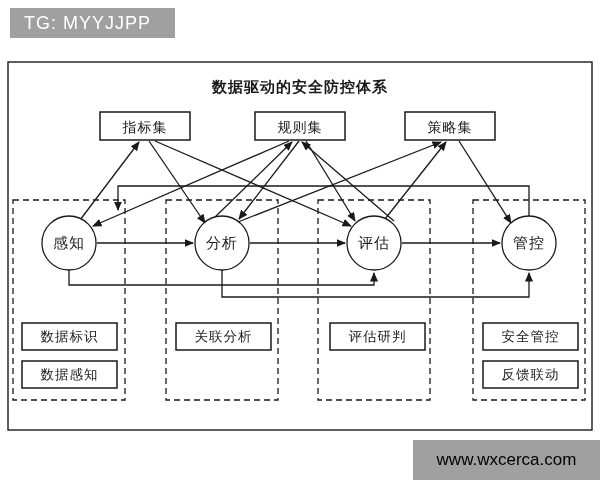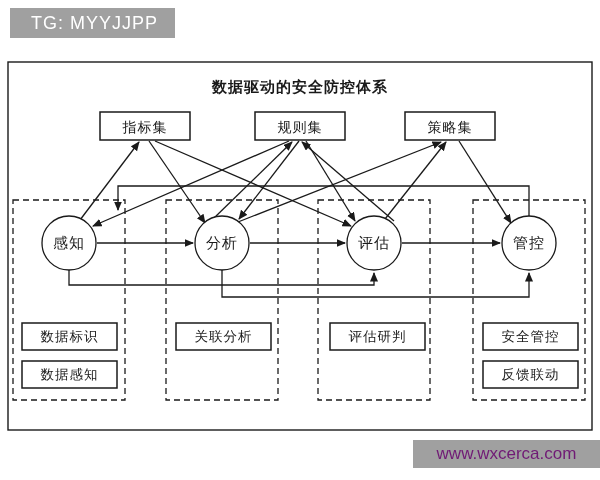--- a/index.html
+++ b/index.html
@@ -9,26 +9,26 @@
   }
   html,body{margin:0;padding:0;}
   body{
     width:600px;height:480px;position:relative;overflow:hidden;
     background:var(--page_bg);
     font-family:"Liberation Sans","DejaVu Sans",sans-serif;
   }
   .badge{
     position:absolute;left:10px;top:8px;width:165px;height:30px;
     background:var(--badge_bg);color:#fff;font-size:18px;
-    display:flex;align-items:center;padding-left:21px;box-sizing:border-box;
+    display:flex;align-items:center;padding-left:14px;box-sizing:border-box;
     letter-spacing:1px;
   }
   .watermark{
-    position:absolute;right:0;top:440px;width:187px;height:28px;
-    background:var(--badge_bg);color:#701a75;font-size:17px;
+    position:absolute;right:0;top:440px;width:187px;height:40px;
+    background:var(--badge_bg);color:#000000;font-size:17px;
     display:flex;align-items:center;justify-content:center;
   }
   svg{position:absolute;left:0;top:0;}
   svg text{
     fill:var(--ink);
     font-family:"Liberation Sans","DejaVu Sans",sans-serif;
     text-anchor:middle;
   }
   .ttl{font-size:15px;font-weight:bold;letter-spacing:1px;}
   .lbl{font-size:14px;letter-spacing:1px;}

